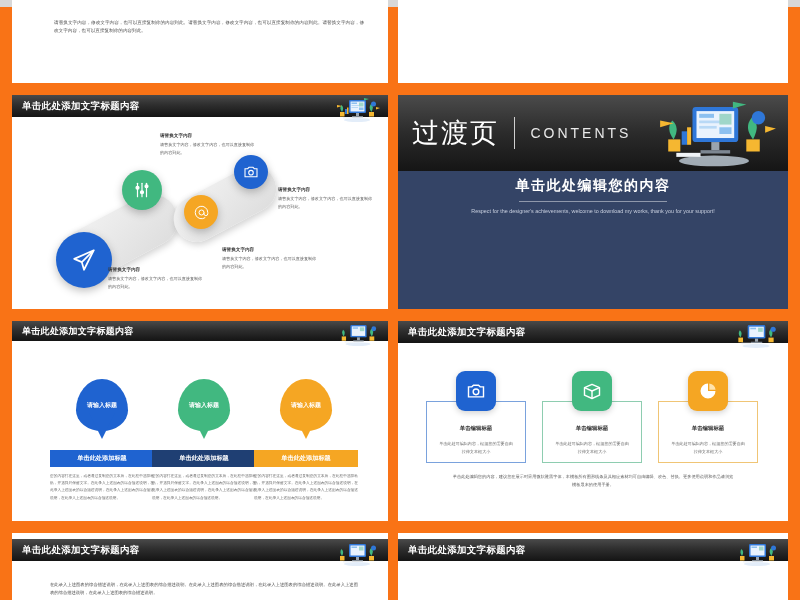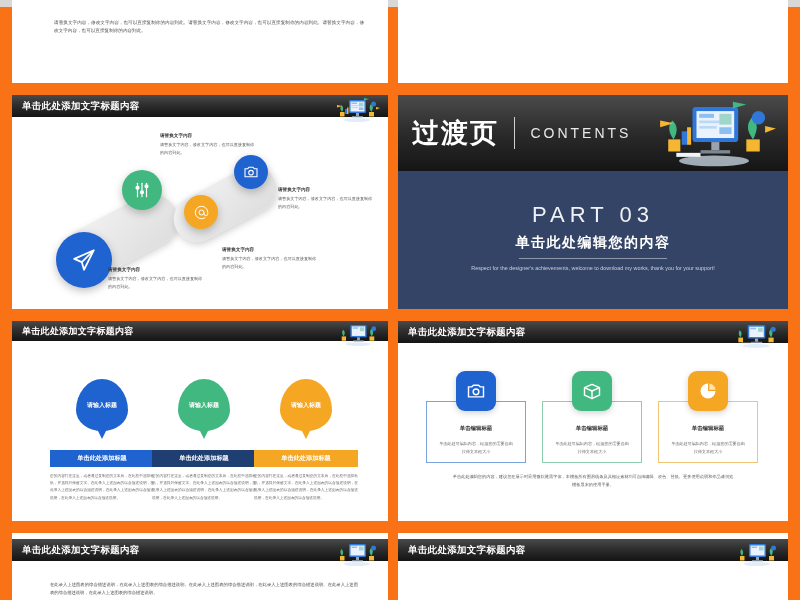--- a/index.html
+++ b/index.html
@@ -67,21 +67,21 @@
   .nC { left: 210px; top: 152px; width: 96px; }
   .nD { left: 96px;  top: 172px; width: 96px; }
 
   
   #slideD { left: 398px; top: 88px; width: 390px; height: 214px; }
   .dHead {
     position: absolute; left: 0; top: 0; width: 100%; height: 76px;
     background: linear-gradient(180deg,#4b4b4b 0%,#2b2b2b 50%,#151515 100%);
     display: flex; align-items: center;
   }
-  .dHead .cn { color: #fff; font-size: 27px; font-weight: bold; margin-left: 14px; letter-spacing: 2px; }
+  .dHead .cn { color: #fff; font-size: 27px; font-weight: normal; margin-left: 14px; letter-spacing: 2px; }
   .dHead .sep { width: 1.4px; height: 32px; background: #cfcfcf; margin: 0 15px; }
   .dHead .en { color: #e9e9e9; font-size: 14px; letter-spacing: 3px; }
   .dBody {
     position: absolute; left: 0; top: 76px; width: 100%; height: 138px;
     background: #344466; text-align: center; color: #fff;
   }
   .dBody .part { margin-top: 31px; font-size: 22px; letter-spacing: 5px; color: #eef1f6; }
   .dBody .zh { margin-top: 6px; font-size: 14px; font-weight: bold; letter-spacing: 1.5px; }
   .dRule { width: 148px; height: 1px; background: rgba(255,255,255,.45); margin: 6px auto 0; }
   .dBody .en2 { margin-top: 5px; font-size: 5.4px; line-height: 1.8; color: #c7cede; }
@@ -284,21 +284,20 @@
           <rect x="22" y="24" width="4" height="10" fill="#2f77d8"></rect>
           <rect x="26" y="21" width="3" height="13" fill="#f5b731"></rect>
           <rect x="18" y="40" width="18" height="3" fill="#f0f4f8"></rect>
           <path d="M6 16 l10 2 l-10 3z" fill="#f5b731"></path>
           <path d="M84 20 l8 2 l-8 3z" fill="#f5b731"></path>
           <path d="M60 2 l10 2 l-10 3z" fill="#41b880"></path>
         </svg>
       </span>
     </div>
     <div class="dBody">
-      <div class="part">PART  03</div>
       <div class="zh">单击此处编辑您的内容</div>
       <div class="dRule"></div>
       <div class="en2">Respect for the designer's achievements, welcome to download my works, thank you for your support!</div>
     </div>
   </div>
 
   <div class="slide" id="slideE">
     <div class="titlebar">
       <span class="tb-text">单击此处添加文字标题内容</span>
       <span class="tb-illus">

